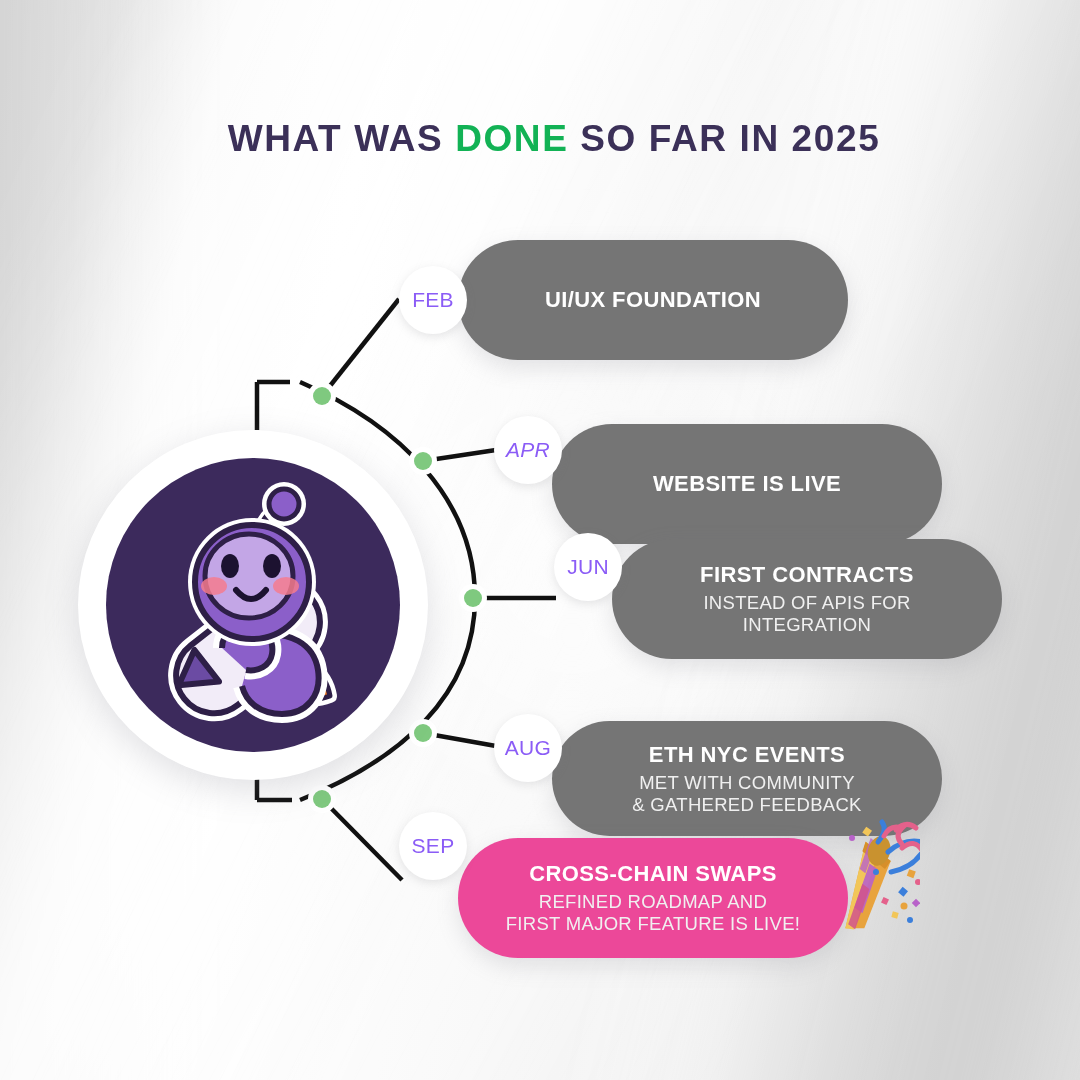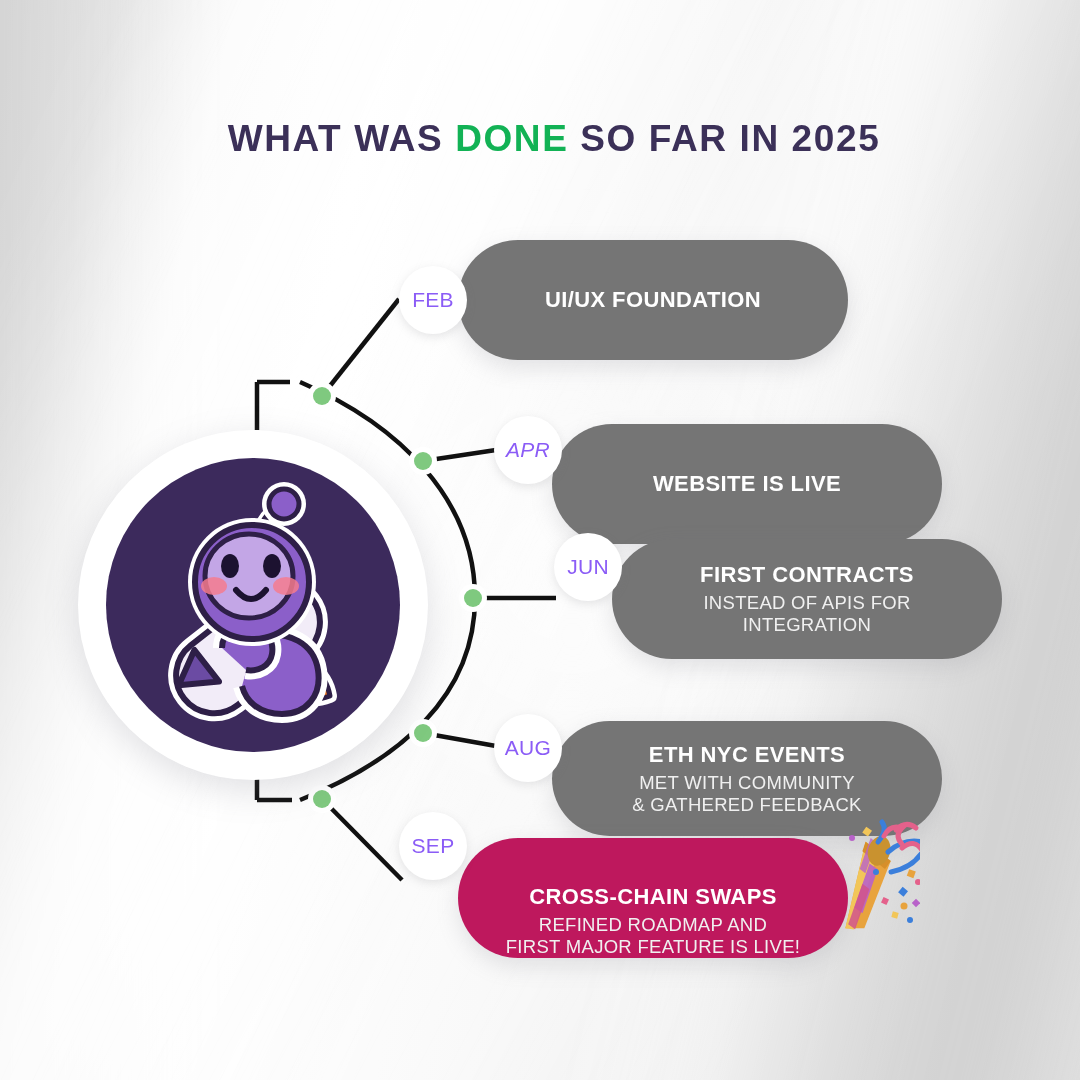--- a/index.html
+++ b/index.html
@@ -167,22 +167,21 @@
     border-radius: 60px;
     background: #757575;
     box-shadow: 0 8px 22px rgba(130,130,140,0.20);
     display: flex;
     flex-direction: column;
     align-items: center;
     justify-content: center;
     box-sizing: border-box;
   }
   .card.accent {
-    background: #be185d;
-    justify-content: flex-end;
+    background: #ec4899;
   }
   .card-title {
     color: #ffffff;
     font-size: 22px;
     font-weight: 700;
     letter-spacing: 0.4px;
     line-height: 1.15;
     text-align: center;
     white-space: nowrap;
   }

